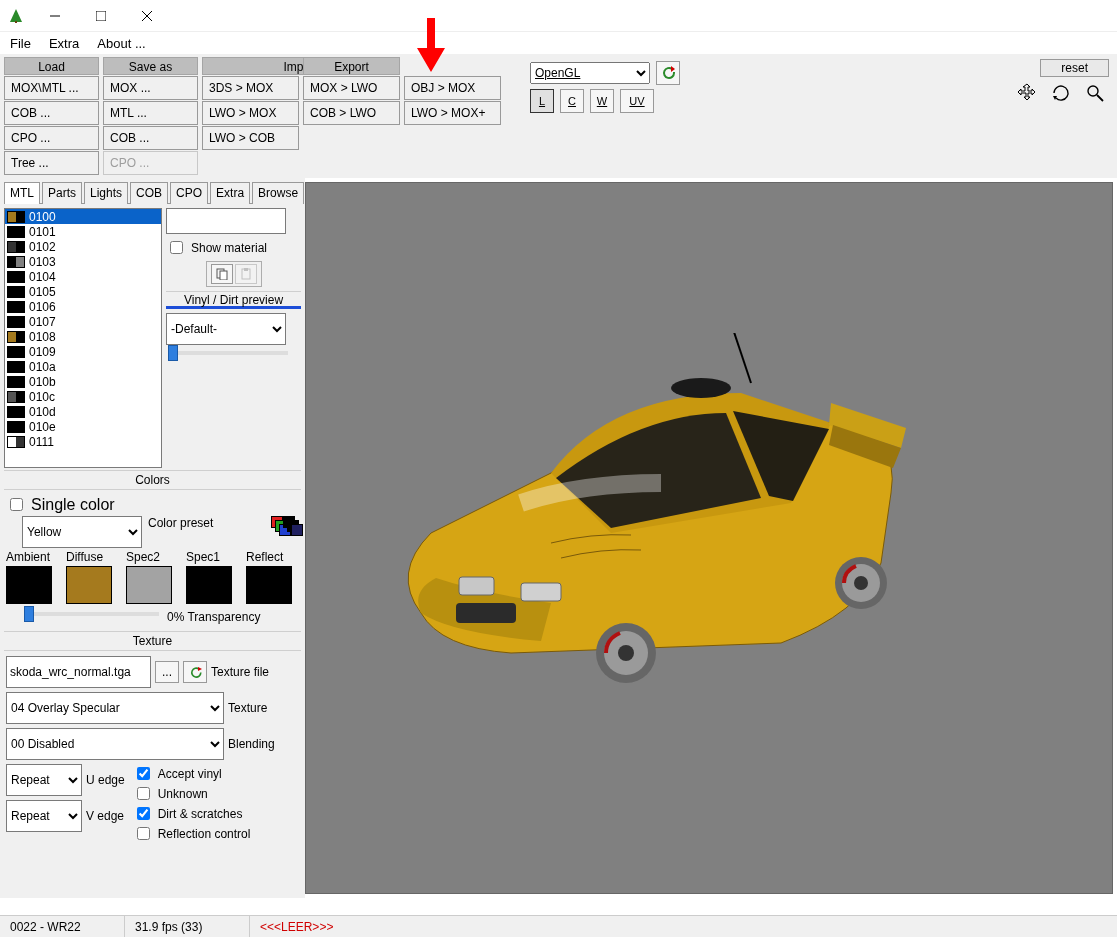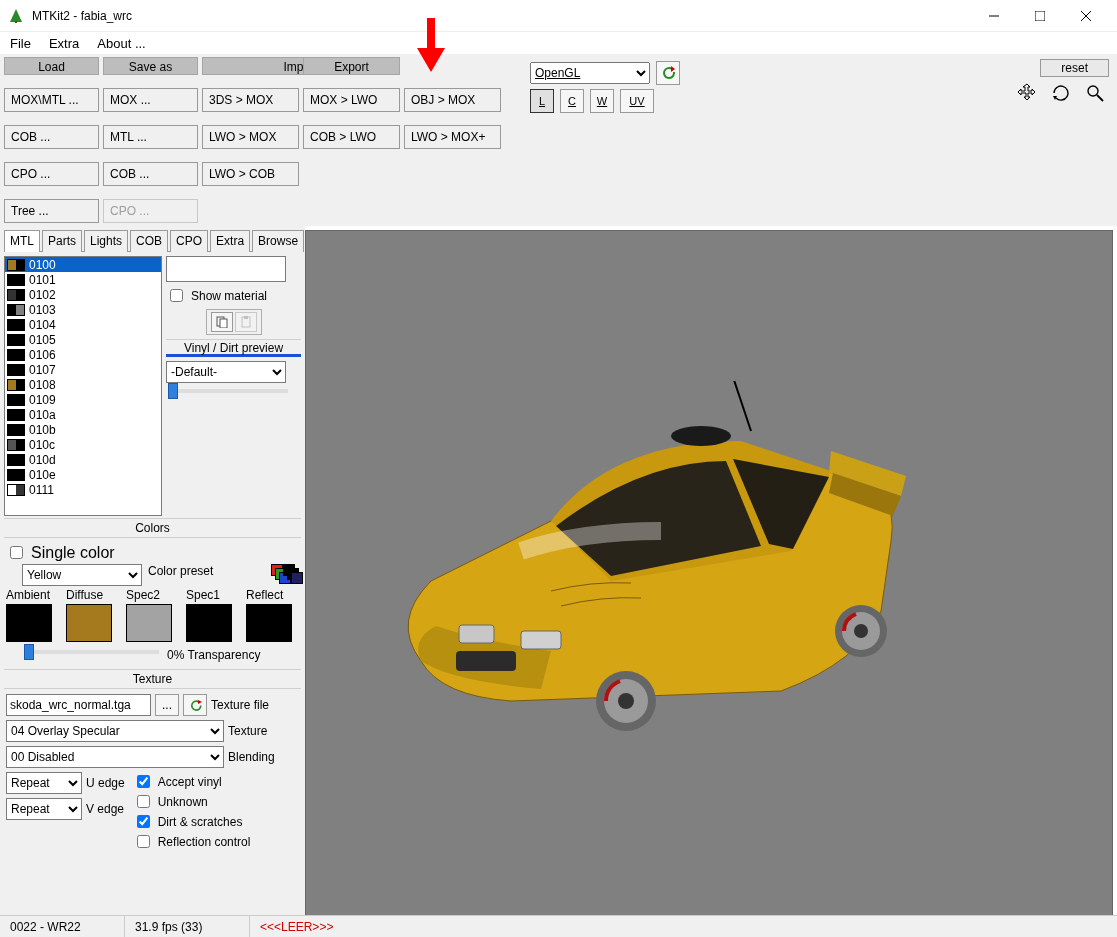--- a/index.html
+++ b/index.html
@@ -11,21 +11,21 @@
   .winbtns { display:flex; gap:0; }
   .winbtn { width:46px; height:30px; display:flex; align-items:center; justify-content:center; }
   .winbtn svg { width:10px; height:10px; }
   
   .menubar { height:22px; display:flex; align-items:center; padding:0 10px; gap:18px;}
   .menubar span { font-size:13px; }
   
   .toolarea { background:#f0f0f0; padding:3px 4px 3px 4px; display:flex; flex-wrap:nowrap; gap:4px; position:relative;}
   .toolcol { display:flex; flex-direction:column; }
   .colhead { background:#bdbdbd; font-size:12px; text-align:center; height:18px; line-height:18px; border:1px solid #a5a5a5;}
-  .tbtn { background:#f0f0f0; border:1px solid #999; font-size:12px; height:24px; line-height:22px; padding:0 6px; text-align:left; margin-top:13px; min-width:92px;}
+  .tbtn { background:#f0f0f0; border:1px solid #999; font-size:12px; height:24px; line-height:22px; padding:0 6px; text-align:left; margin-top:1px; min-width:92px;}
   .tbtn.dis { color:#9e9e9e; border-color:#c8c8c8;}
   .rendergroup { margin-left:25px; display:flex; flex-direction:column; gap:4px; padding-top:4px;}
   .rrow { display:flex; gap:6px; align-items:center;text-decoration:underline;}
   select.render { font-size:12px; height:22px; width:120px;}
   .sqbtn { width:24px; height:24px; border:1px solid #999; background:#f6f6f6; display:flex; align-items:center; justify-content:center; font-size:11px;}
   .sqbtn.pressed { border:1px solid #333; background:#e0e0e0;}
   .sqbtn.wide { width:34px;}
   .sqbtn.refresh { width:24px; }
   .right-tools { position:absolute; right:8px; top:4px; text-align:right;}
   .reset { border:1px solid #999; background:#e9e9e9; font-size:12px; padding:1px 20px; }
@@ -49,21 +49,21 @@
   .matitem.sel { background:#0a63c9; color:#fff;}
   .sw { width:18px; height:12px; border:1px solid #000; display:inline-block;}
   .rcol { flex:1; display:flex; flex-direction:column; gap:4px; font-size:12px;}
   .txtin { border:1px solid #7a7a7a; height:26px; width:120px; background:#fff;}
   .chk { display:flex; align-items:center; gap:5px;}
   .chk input { width:13px; height:13px;}
   .icorow { display:flex; gap:2px; border:1px solid #adadad; background:#f0f0f0; padding:2px; width:56px; justify-content:center;}
   .icobtn { width:22px; height:20px; border:1px solid #999; background:#f6f6f6; display:flex; align-items:center; justify-content:center;}
   .icobtn.dim { opacity:.45;}
   .seclabel { background:#f0f0f0; font-size:12px; text-align:center; height:18px; line-height:16px; border-top:1px solid #cfcfcf; border-bottom:3px solid #1d4ed8;}
-  .combo { border:1px solid #7a7a7a; font-size:12px; height:22px; background:#fff;}
+  .combo { border:1px solid #7a7a7a; font-size:12px; height:32px; background:#fff;}
   .slider { width:120px;}
   
   .secheader { background:#f0f0f0; text-align:center; font-size:12px; padding:2px 0; border-top:1px solid #cfcfcf; border-bottom:1px solid #cfcfcf;}
   .colorsec { padding:3px 2px;}
   .row { display:flex; align-items:flex-start; gap:6px; font-size:12px; margin:2px 16px;}
   .swatchrow { display:flex; gap:14px; margin-top:2px;}
   .swcol { display:flex; flex-direction:column; align-items:flex-start; font-size:12px; gap:2px;}
   .bigsw { width:46px; height:38px; border:1px solid #000;}
   .tslider{ width:135px;}
   
@@ -94,21 +94,20 @@
     </svg>
 </div>
 
 <div class="titlebar">
   <div class="appicon">
     <svg viewBox="0 0 16 16">
         <polygon points="8,1 14,14 2,14" fill="#2a8a2a"></polygon>
         <rect x="7" y="13" width="2" height="2" fill="#6b3b12"></rect>
       </svg>
   </div>
-  <div class="title">MTKit2 - fabia_wrc</div>
   <div class="winbtns">
     <div class="winbtn">
         <svg>
           <line x1="0" y1="5" x2="10" y2="5" stroke="#000"></line>
         </svg>
       </div>
     <div class="winbtn">
         <svg>
           <rect x="0" y="0" width="10" height="10" fill="none" stroke="#000"></rect>
         </svg>

